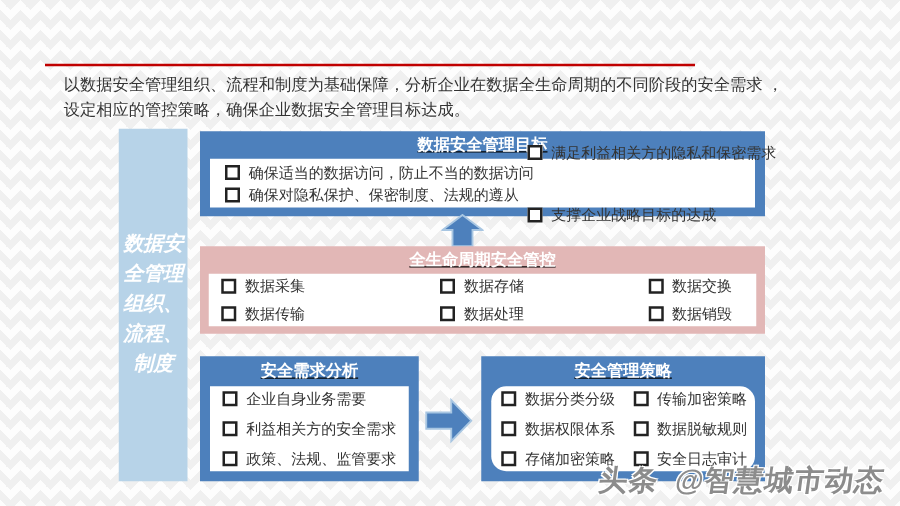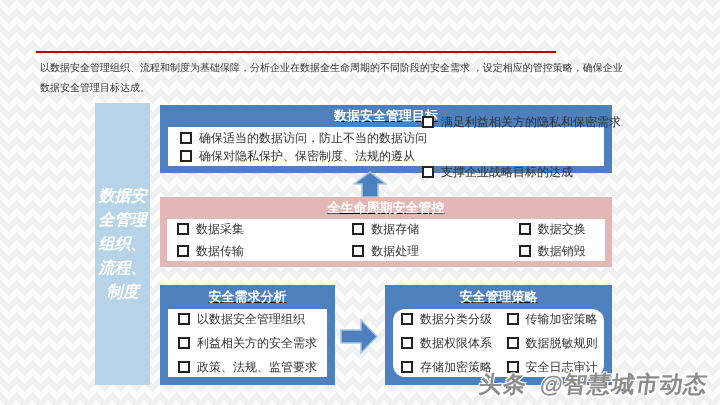--- a/index.html
+++ b/index.html
@@ -11,21 +11,21 @@
       linear-gradient(135deg,#f0f0f0 25%,transparent 25%),
       linear-gradient(225deg,#f0f0f0 25%,transparent 25%),
       linear-gradient(45deg,#f0f0f0 25%,transparent 25%),
       linear-gradient(315deg,#f0f0f0 25%,transparent 25%);
     background-position:8px 0,8px 0,0 0,0 0;
     background-size:16px 16px;
     background-repeat:repeat;
   }
   .page-title{position:absolute;left:38px;top:18px;font-size:21px;font-weight:bold;color:#8e2420;letter-spacing:1px;}
   .title-rule{position:absolute;left:36px;top:51px;width:520px;height:2px;background:#c00000;}
-  .intro{position:absolute;left:40px;top:58px;width:588px;font-size:10px;line-height:20px;color:#333;}
+  .intro{position:absolute;left:51px;top:58px;width:588px;font-size:13px;line-height:20px;color:#333;}
   .sidebar{
     position:absolute;left:95px;top:103px;width:55px;height:282px;background:#b7d3e8;
     color:#fff;font-weight:bold;font-size:16px;line-height:24px;text-align:center;
     display:flex;align-items:center;justify-content:center;white-space:pre-line;font-style:italic;
   }
   .dbox{position:absolute;background:#4d80bc;text-decoration:underline;}
   .dbox.pink{background:#e2b7b6;}
   .dbox .hd{height:22px;line-height:22px;text-align:center;color:#fff;font-size:13px;font-weight:bold;}
   .dbox .bd{position:absolute;left:8px;right:8px;bottom:7px;top:22px;background:#fff;}
   .box-goal{left:160px;top:105px;width:452px;height:68px;}
@@ -134,21 +134,21 @@
         <span>数据销毁</span>
       </div>
     </div>
   </div>
 
   <div class="dbox box-needs">
     <div class="hd">安全需求分析</div>
     <div class="bd">
       <div class="item">
         <span class="sq"></span>
-        <span>以数据安全管理组织</span>
+        <span>企业自身业务需要</span>
       </div>
       <div class="item">
         <span class="sq"></span>
         <span>利益相关方的安全需求</span>
       </div>
       <div class="item">
         <span class="sq"></span>
         <span>政策、法规、监管要求</span>
       </div>
     </div>

